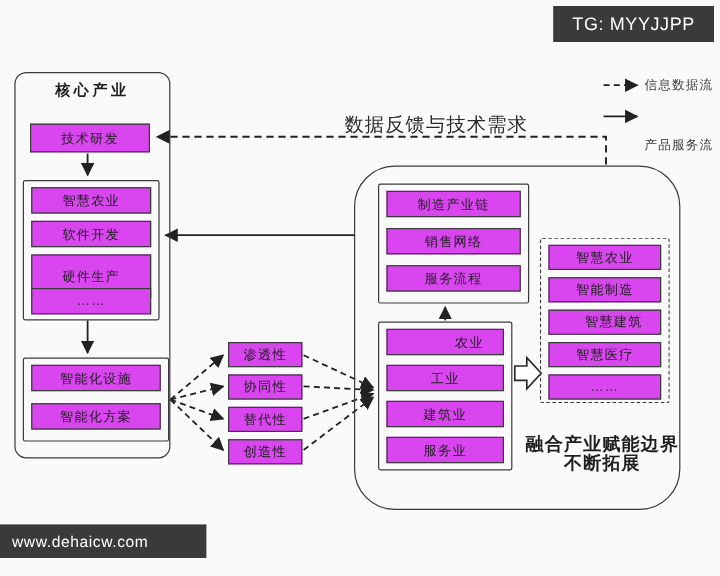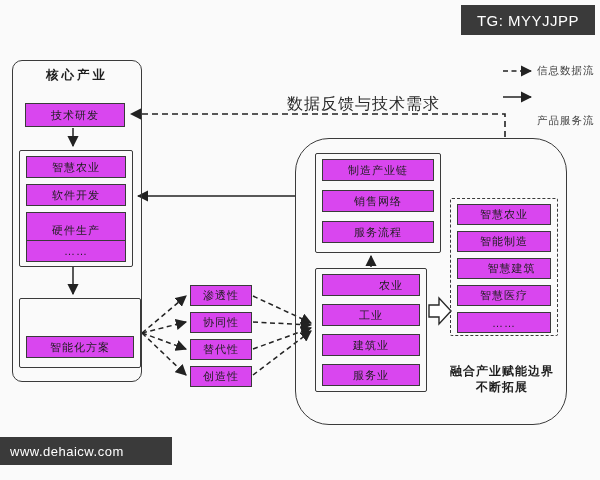--- a/index.html
+++ b/index.html
@@ -23,21 +23,21 @@
     position:absolute; border:1.5px solid #3a3a3a; background:transparent;
   }
   #core-container { left:12px; top:60px; width:130px; height:322px; border-radius:10px; }
   #fusion-container { left:295px; top:138px; width:272px; height:287px; border-radius:34px; }
 
   .section-title {
     position:absolute; font-size:12.5px; font-weight:700; letter-spacing:3px;
     text-align:center; color:#1e1e1e;
   }
   .caption {
-    position:absolute; font-size:12px; font-weight:700; letter-spacing:1px;
+    position:absolute; font-size:15px; font-weight:700; letter-spacing:1px;
     text-align:center; color:#1e1e1e; line-height:16px;
   }
   .float-label {
     position:absolute; font-size:16px; font-weight:400; letter-spacing:1px; color:#2a2a2a;
   }
   .legend-label {
     position:absolute; font-size:10.5px; color:#3f3f3f; letter-spacing:1px;
   }
   .dark-banner {
     position:absolute; background:#3a3a3a; color:#ffffff;
@@ -100,20 +100,21 @@
 
   <div class="box" style="left:25px; top:103px; width:100px; height:24px;">技术研发</div>
 
   <div class="group" style="left:19px; top:150px; width:114px; height:117px;"></div>
   <div class="box" style="left:26px; top:156px; width:100px; height:22px;">智慧农业</div>
   <div class="box" style="left:26px; top:184px; width:100px; height:22px;">软件开发</div>
   <div class="box" style="left:26px; top:212px; width:100px; height:36px;">硬件生产</div>
   <div class="box" style="left:26px; top:240px; width:100px; height:22px;">……</div>
 
   <div class="group" style="left:19px; top:298px; width:122px; height:70px;"></div>
+  <div class="box" style="left:26px; top:304px; width:108px; height:22px;">智能化设施</div>
   <div class="box" style="left:26px; top:336px; width:108px; height:22px;">智能化方案</div>
 
   <div class="box" style="left:190px; top:285px; width:62px; height:21px;">渗透性</div>
   <div class="box" style="left:190px; top:312px; width:62px; height:21px;">协同性</div>
   <div class="box" style="left:190px; top:339px; width:62px; height:21px;">替代性</div>
   <div class="box" style="left:190px; top:366px; width:62px; height:21px;">创造性</div>
 
   <div class="container-round" id="fusion-container"></div>
 
   <div class="group" style="left:315px; top:153px; width:126px; height:100px;"></div>

